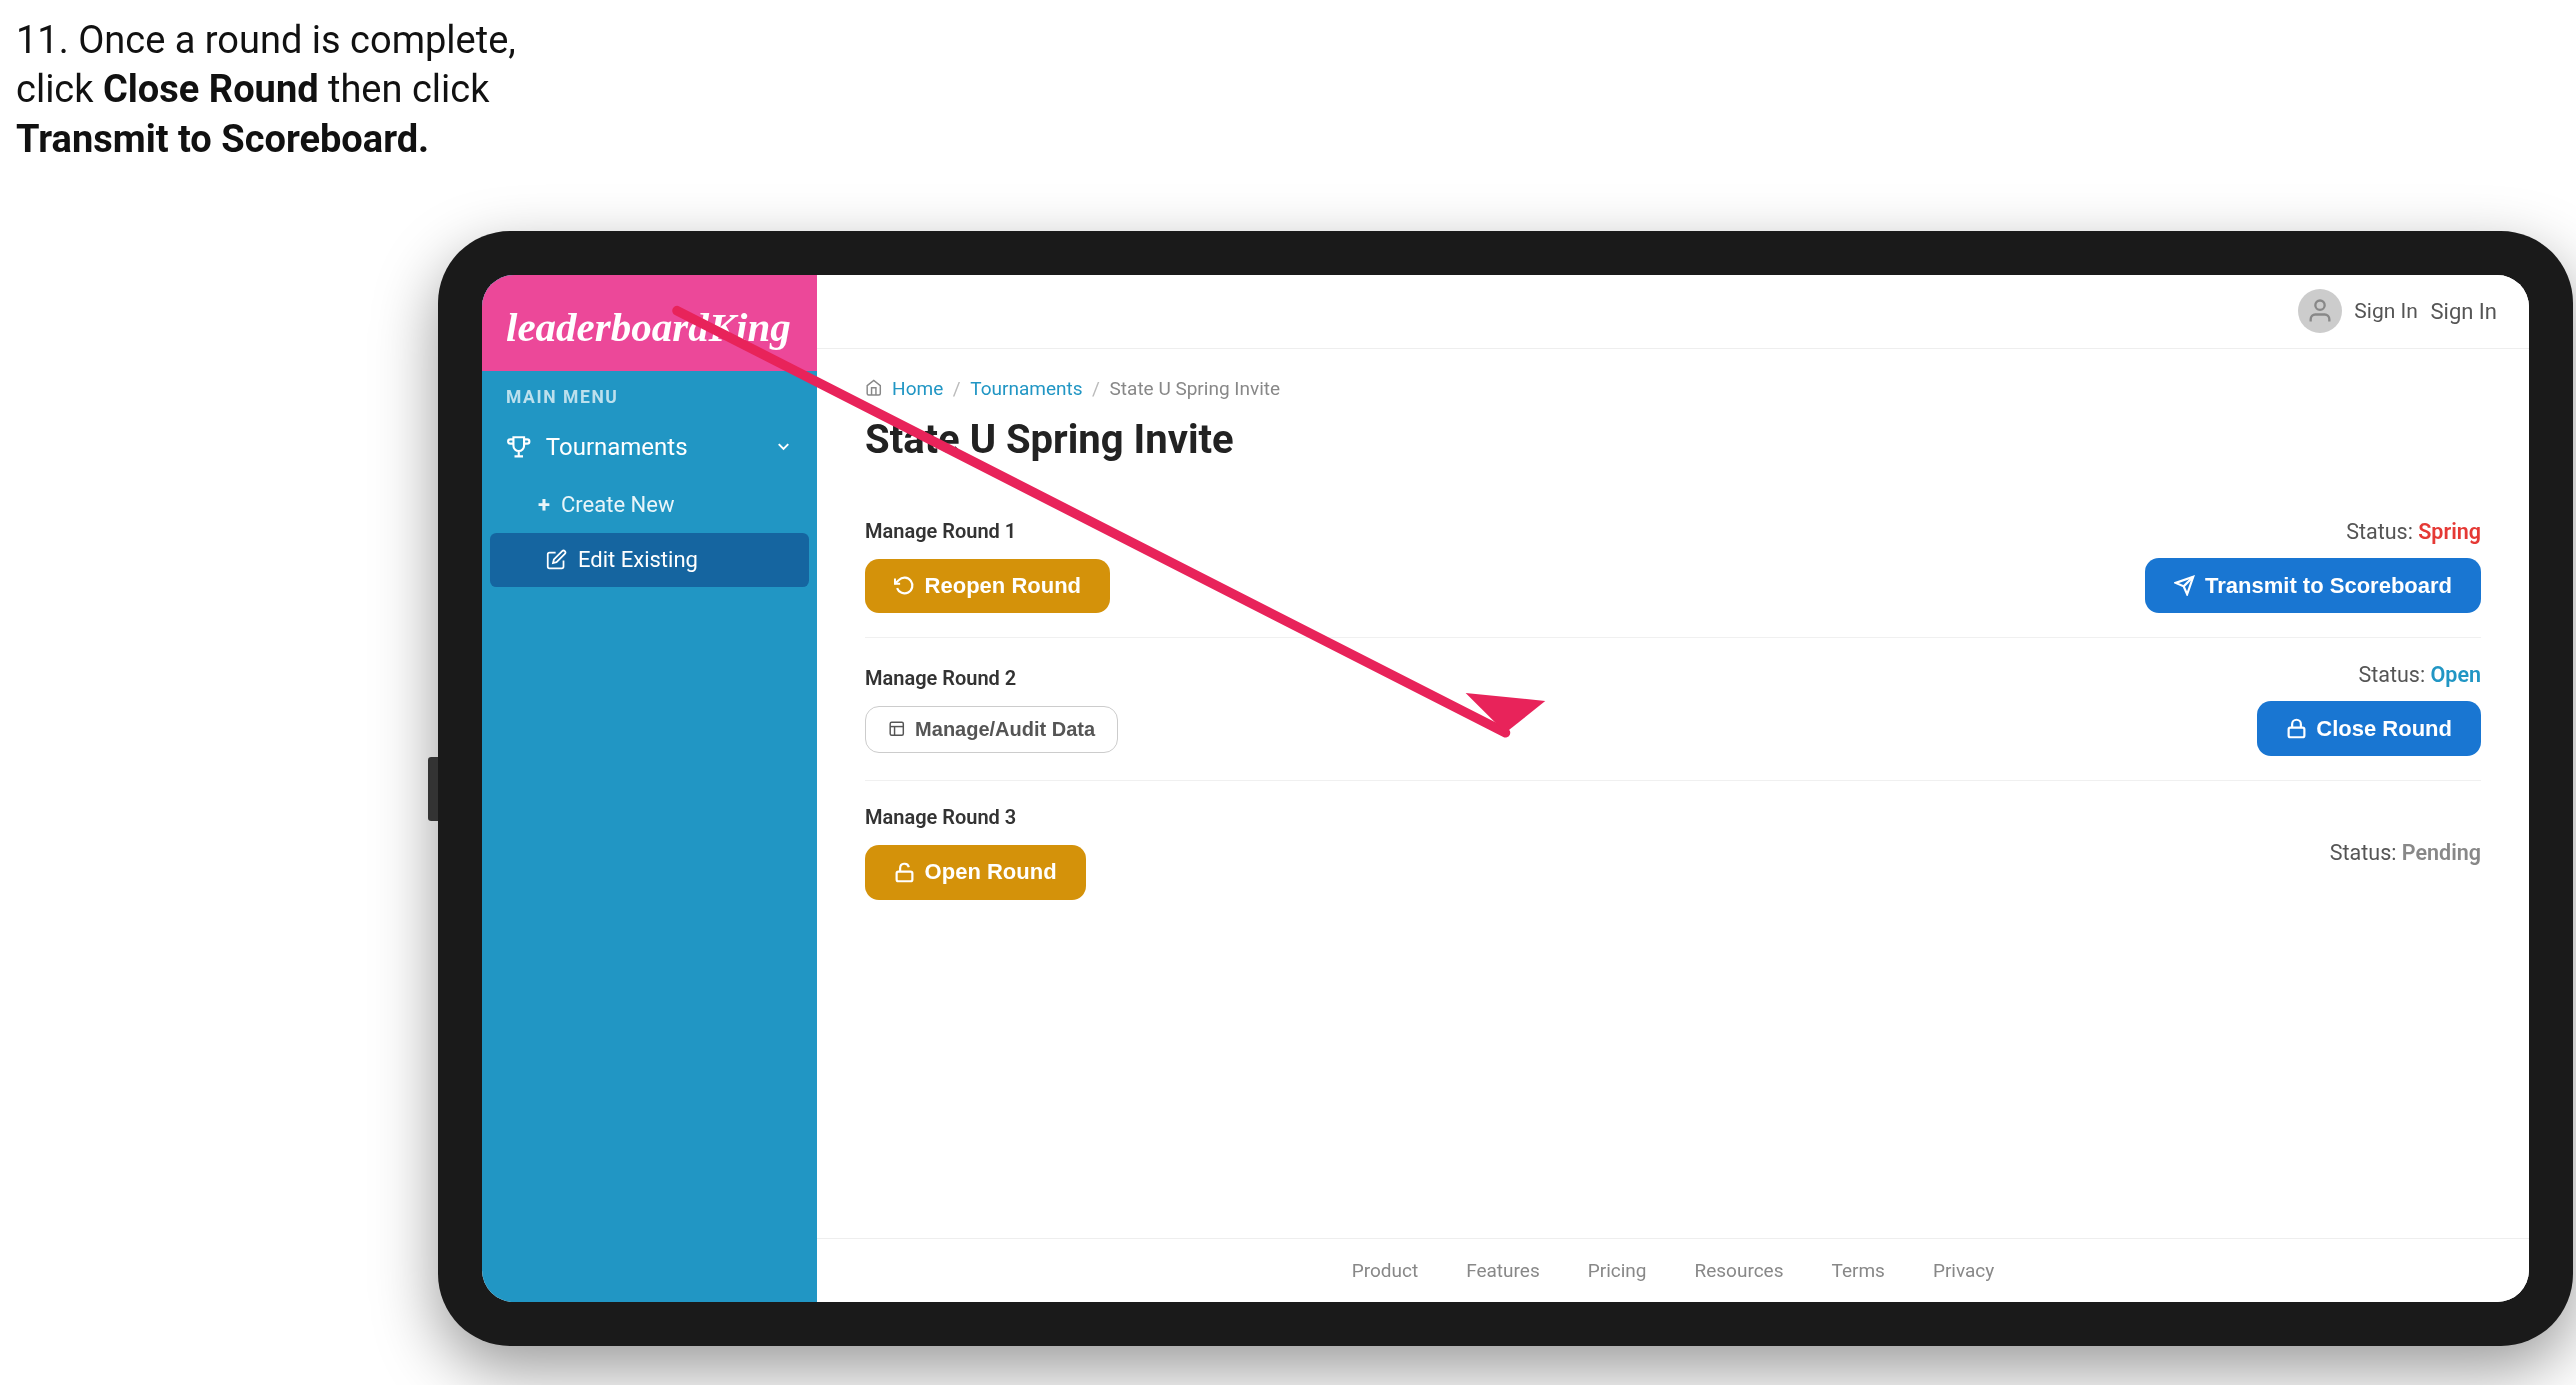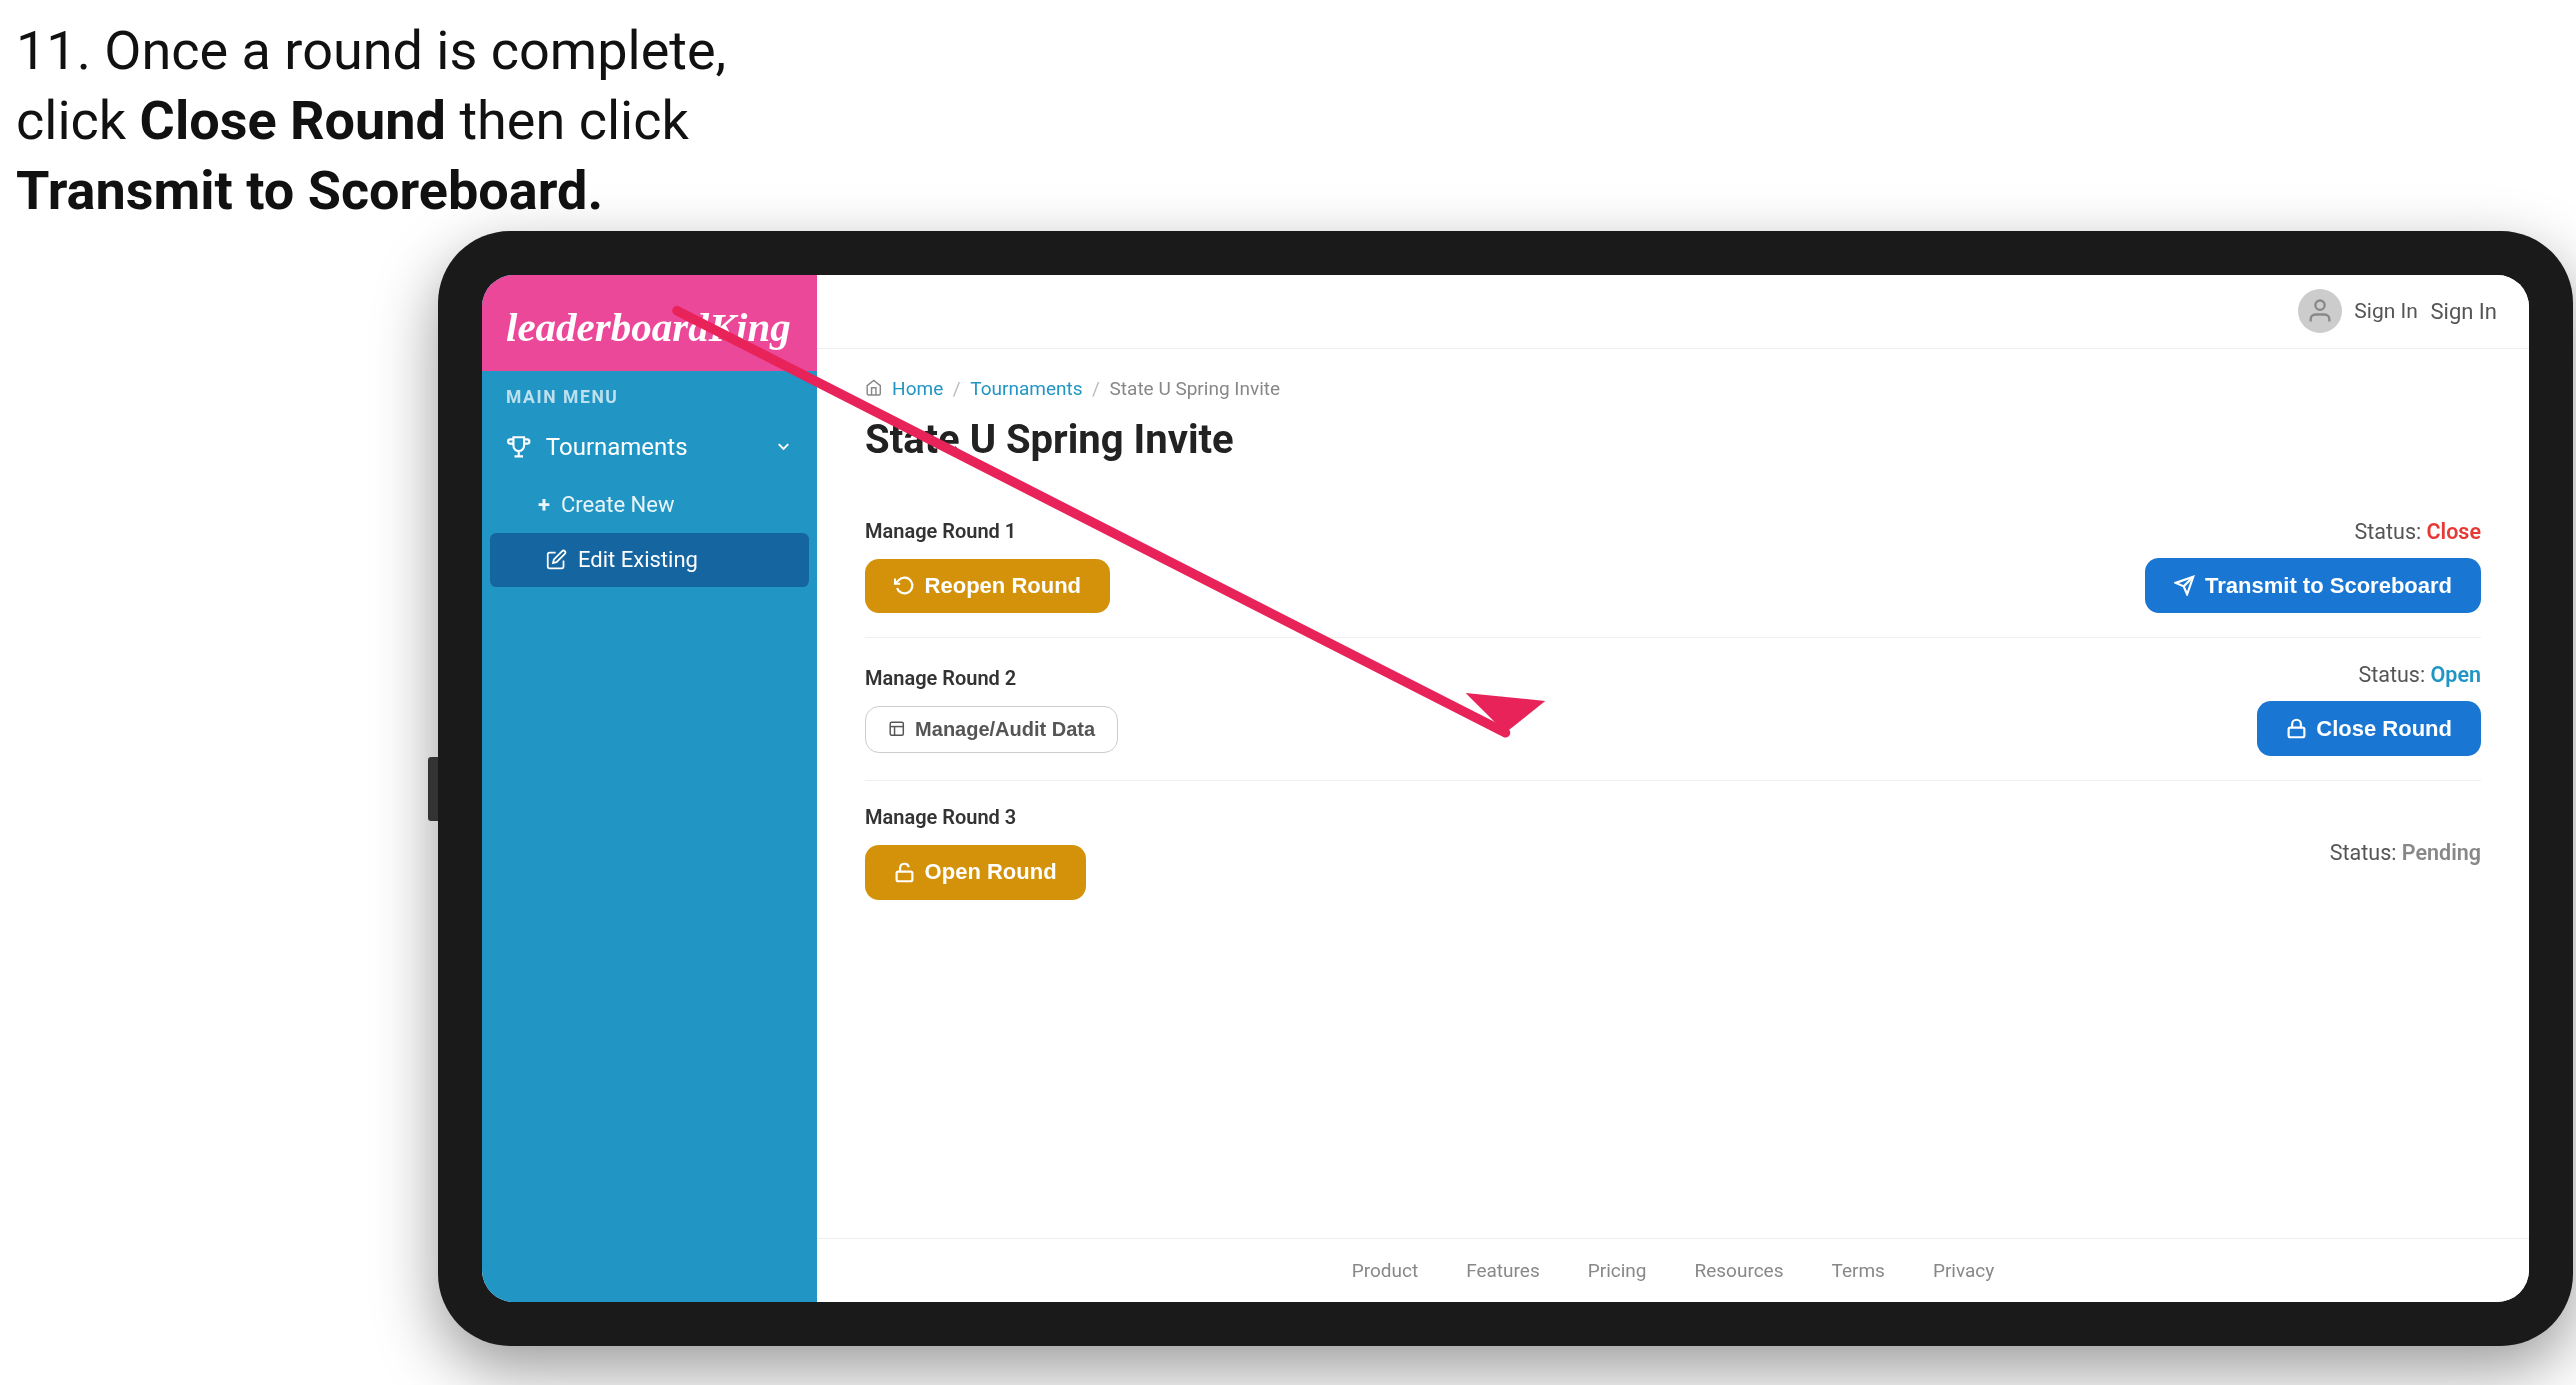--- a/index.html
+++ b/index.html
@@ -10,21 +10,21 @@
       height: 1386px;
       position: relative;
       overflow: hidden;
     }
 
     
     .instruction-text {
       position: absolute;
       top: 16px;
       left: 16px;
-      font-size: 54px;
+      font-size: 38px;
       line-height: 1.3;
       color: #111;
       max-width: 717px;
     }
     .instruction-text strong {
       font-weight: 700;
     }
 
     
     .arrow-overlay {
@@ -406,21 +406,21 @@
                 <svg width="21" height="21" viewBox="0 0 24 24" fill="none" stroke="white" stroke-width="2.5">
                   <polyline points="1 4 1 10 7 10"></polyline>
                     <path d="M3.51 15a9 9 0 102.13-9.36L1 10"></path>
                 </svg>
                 <span>Reopen Round</span>
               </button>
             </div>
             <div class="round-right">
               <div class="status-text">
                 <span>Status:</span>
-                <span class="status-closed">Close</span>
+                <span class="status-closed">Spring</span>
               </div>
               <button class="btn btn-blue">
                 <svg width="21" height="21" viewBox="0 0 24 24" fill="none" stroke="white" stroke-width="2.5">
                   <line x1="22" y1="2" x2="11" y2="13"></line>
                     <polygon points="22 2 15 22 11 13 2 9 22 2"></polygon>
                 </svg>
                 <span>Transmit to Scoreboard</span>
               </button>
             </div>
           </div>

